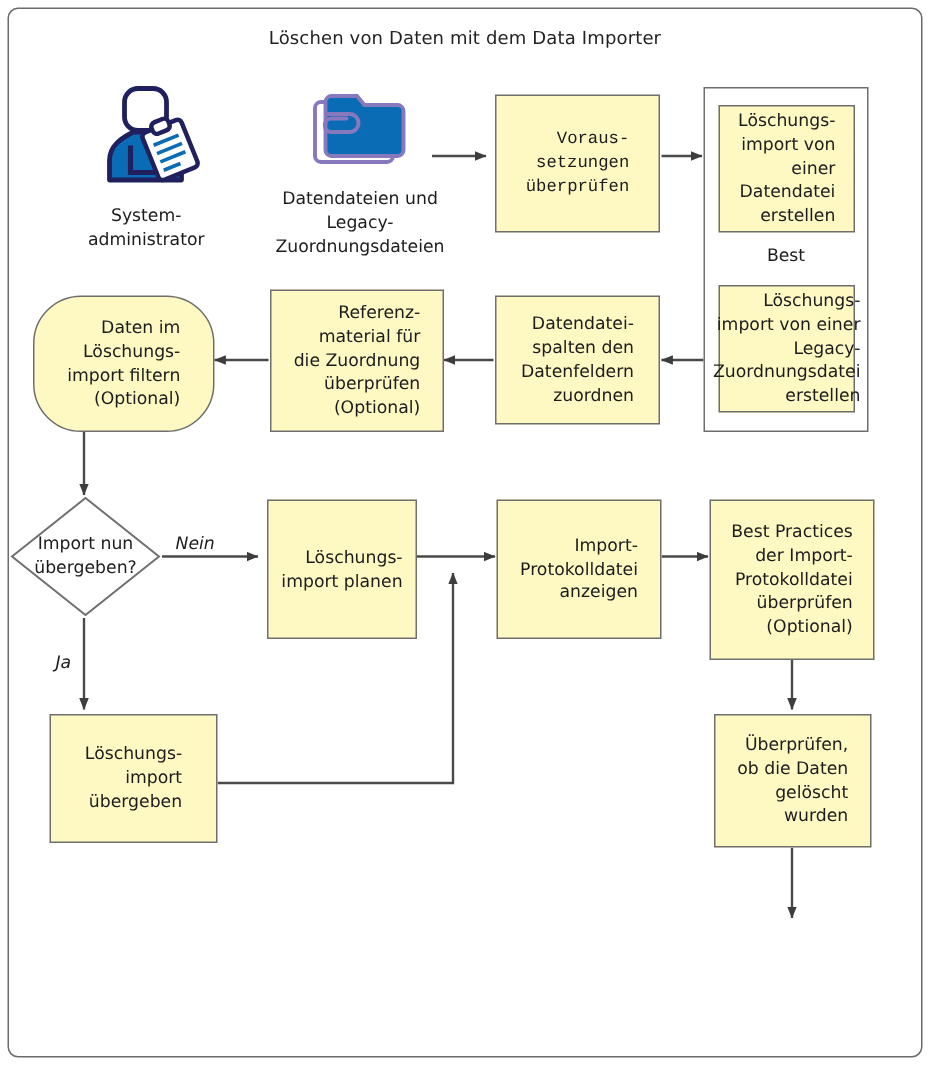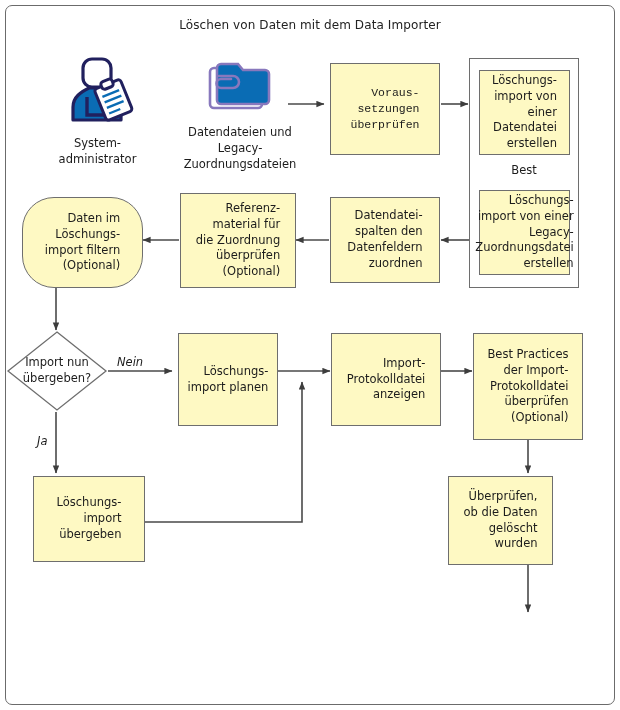--- a/index.html
+++ b/index.html
@@ -236,19 +236,19 @@
   <div class="node" style="left:473px;top:333px;width:110px;height:107px;">Best Practices
 der Import-
 Protokolldatei
 überprüfen
 (Optional)</div>
 
   <div class="node" style="left:33px;top:476px;width:112px;height:86px;">Löschungs-
 import
 übergeben</div>
 
-  <div class="node" style="left:448px;top:476px;width:105px;height:89px;">Überprüfen,
+  <div class="node" style="left:476px;top:476px;width:105px;height:89px;">Überprüfen,
 ob die Daten
 gelöscht
 wurden</div>
 
 
 </div>
 
 </body></html>

